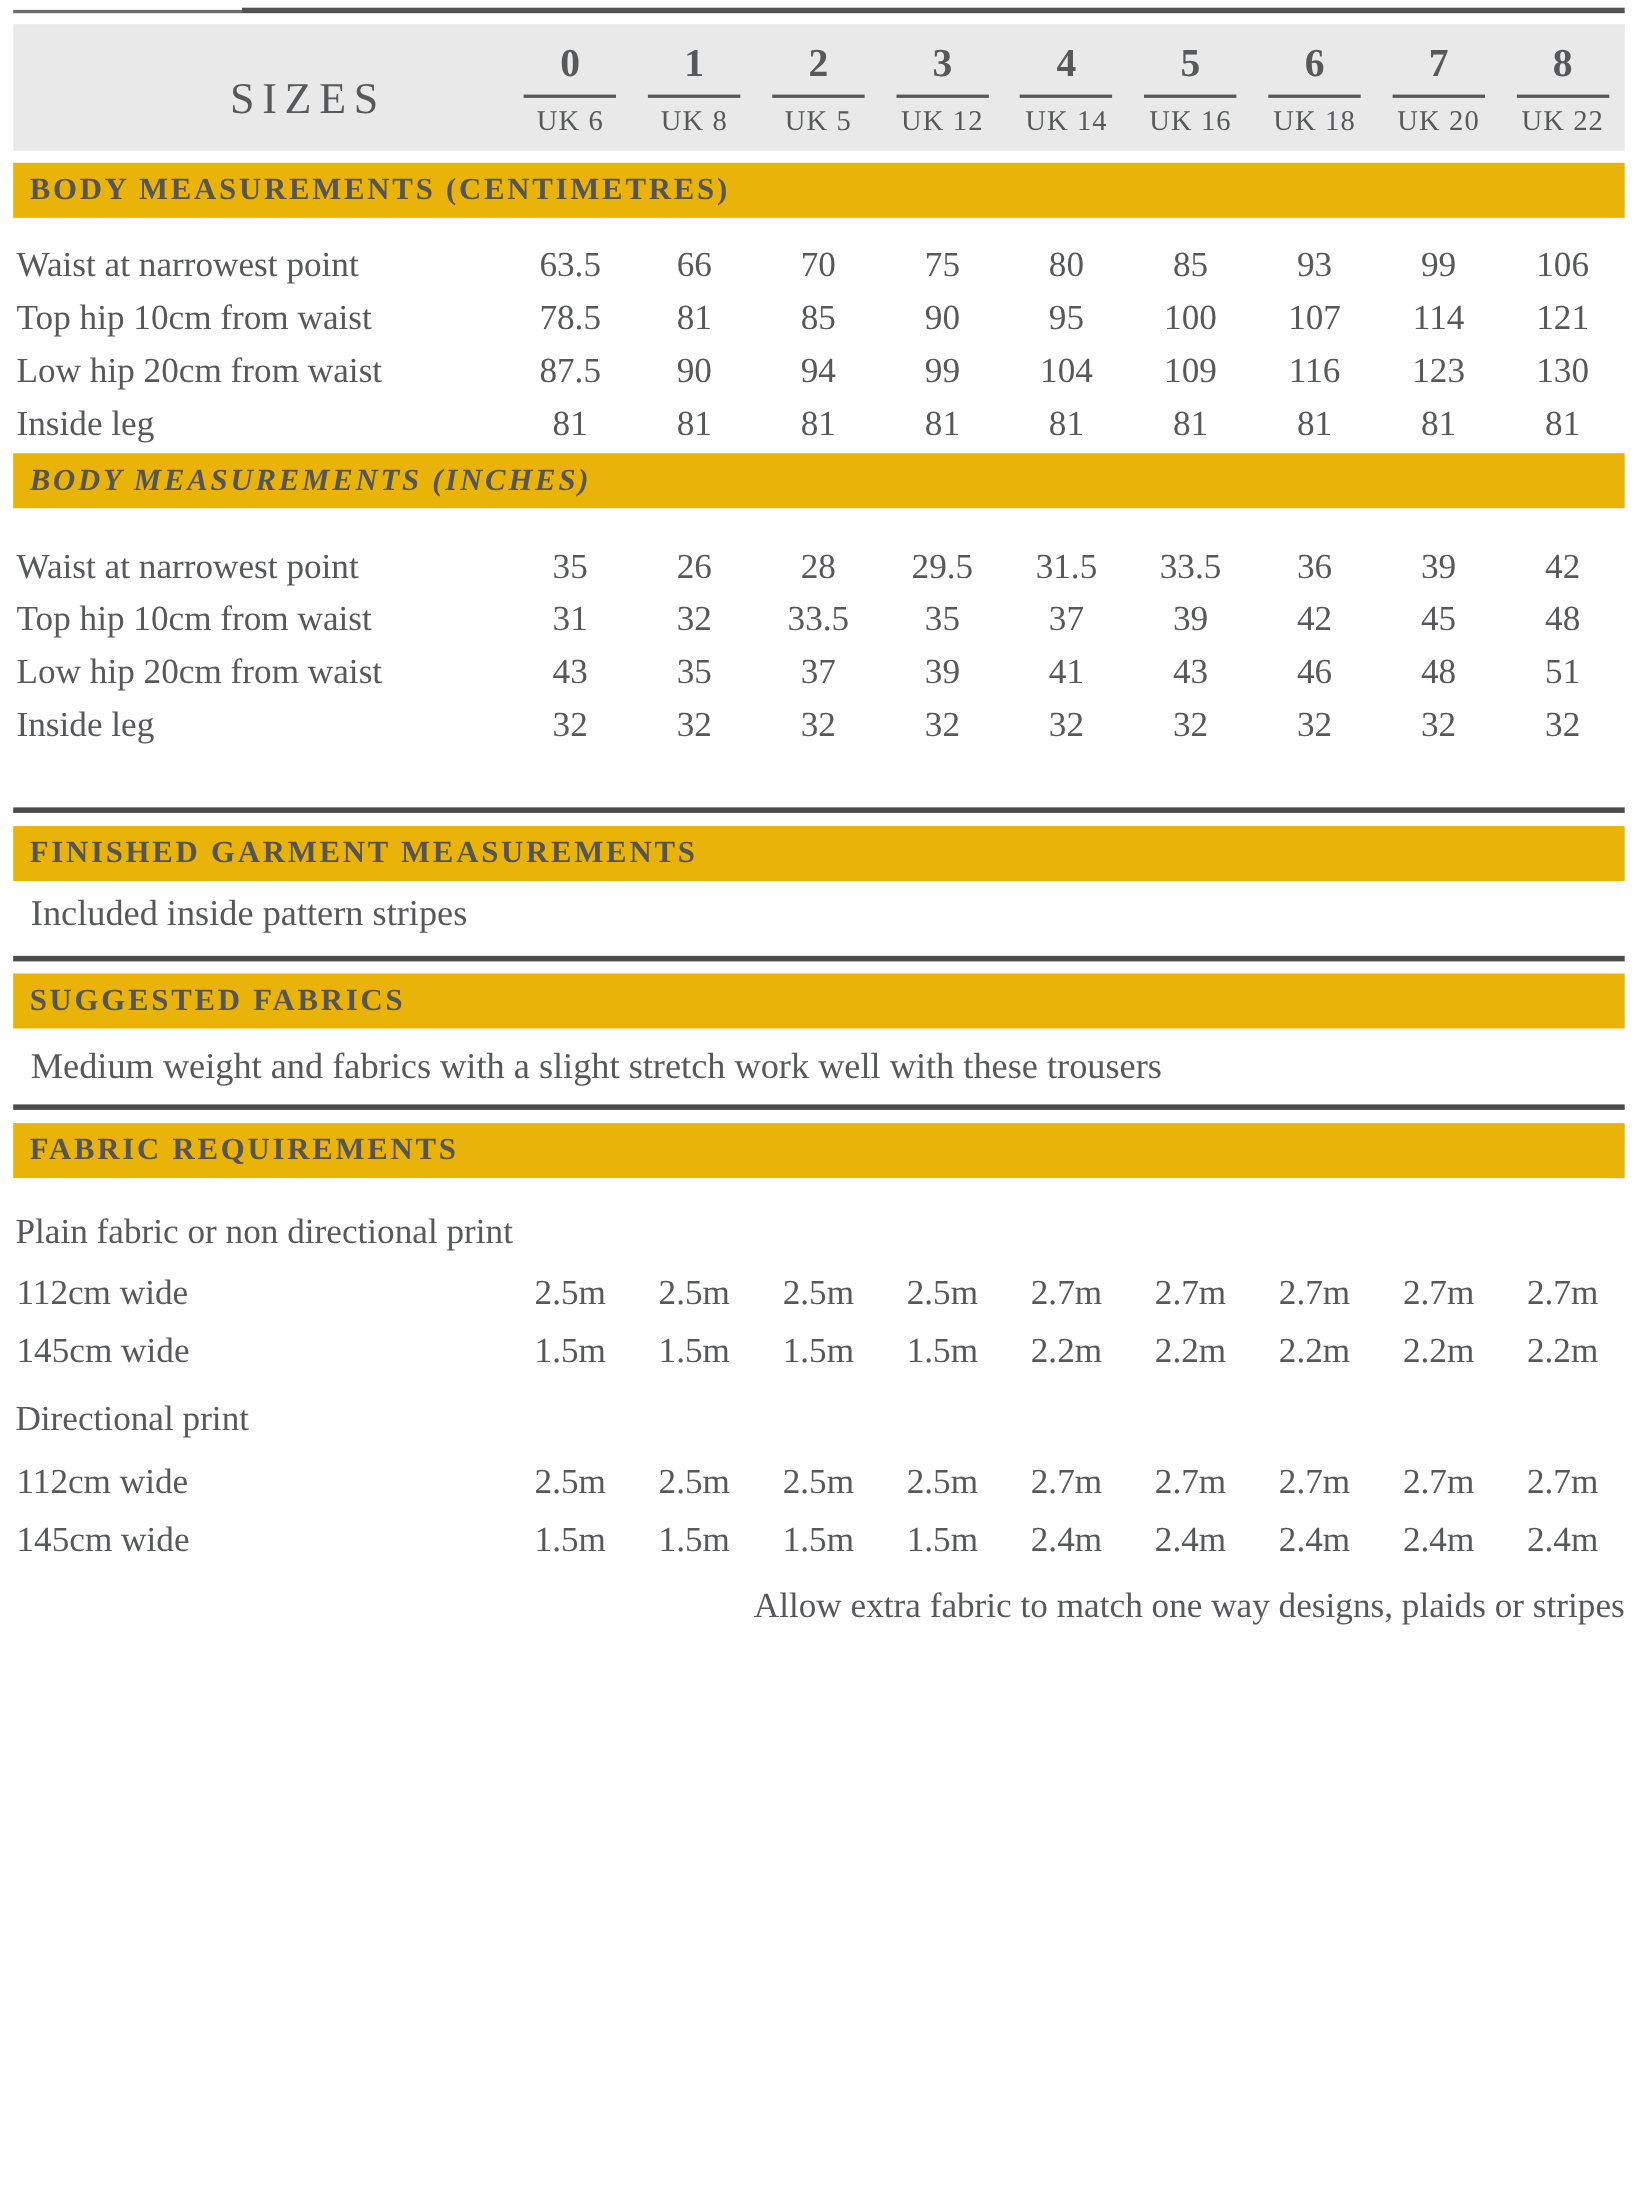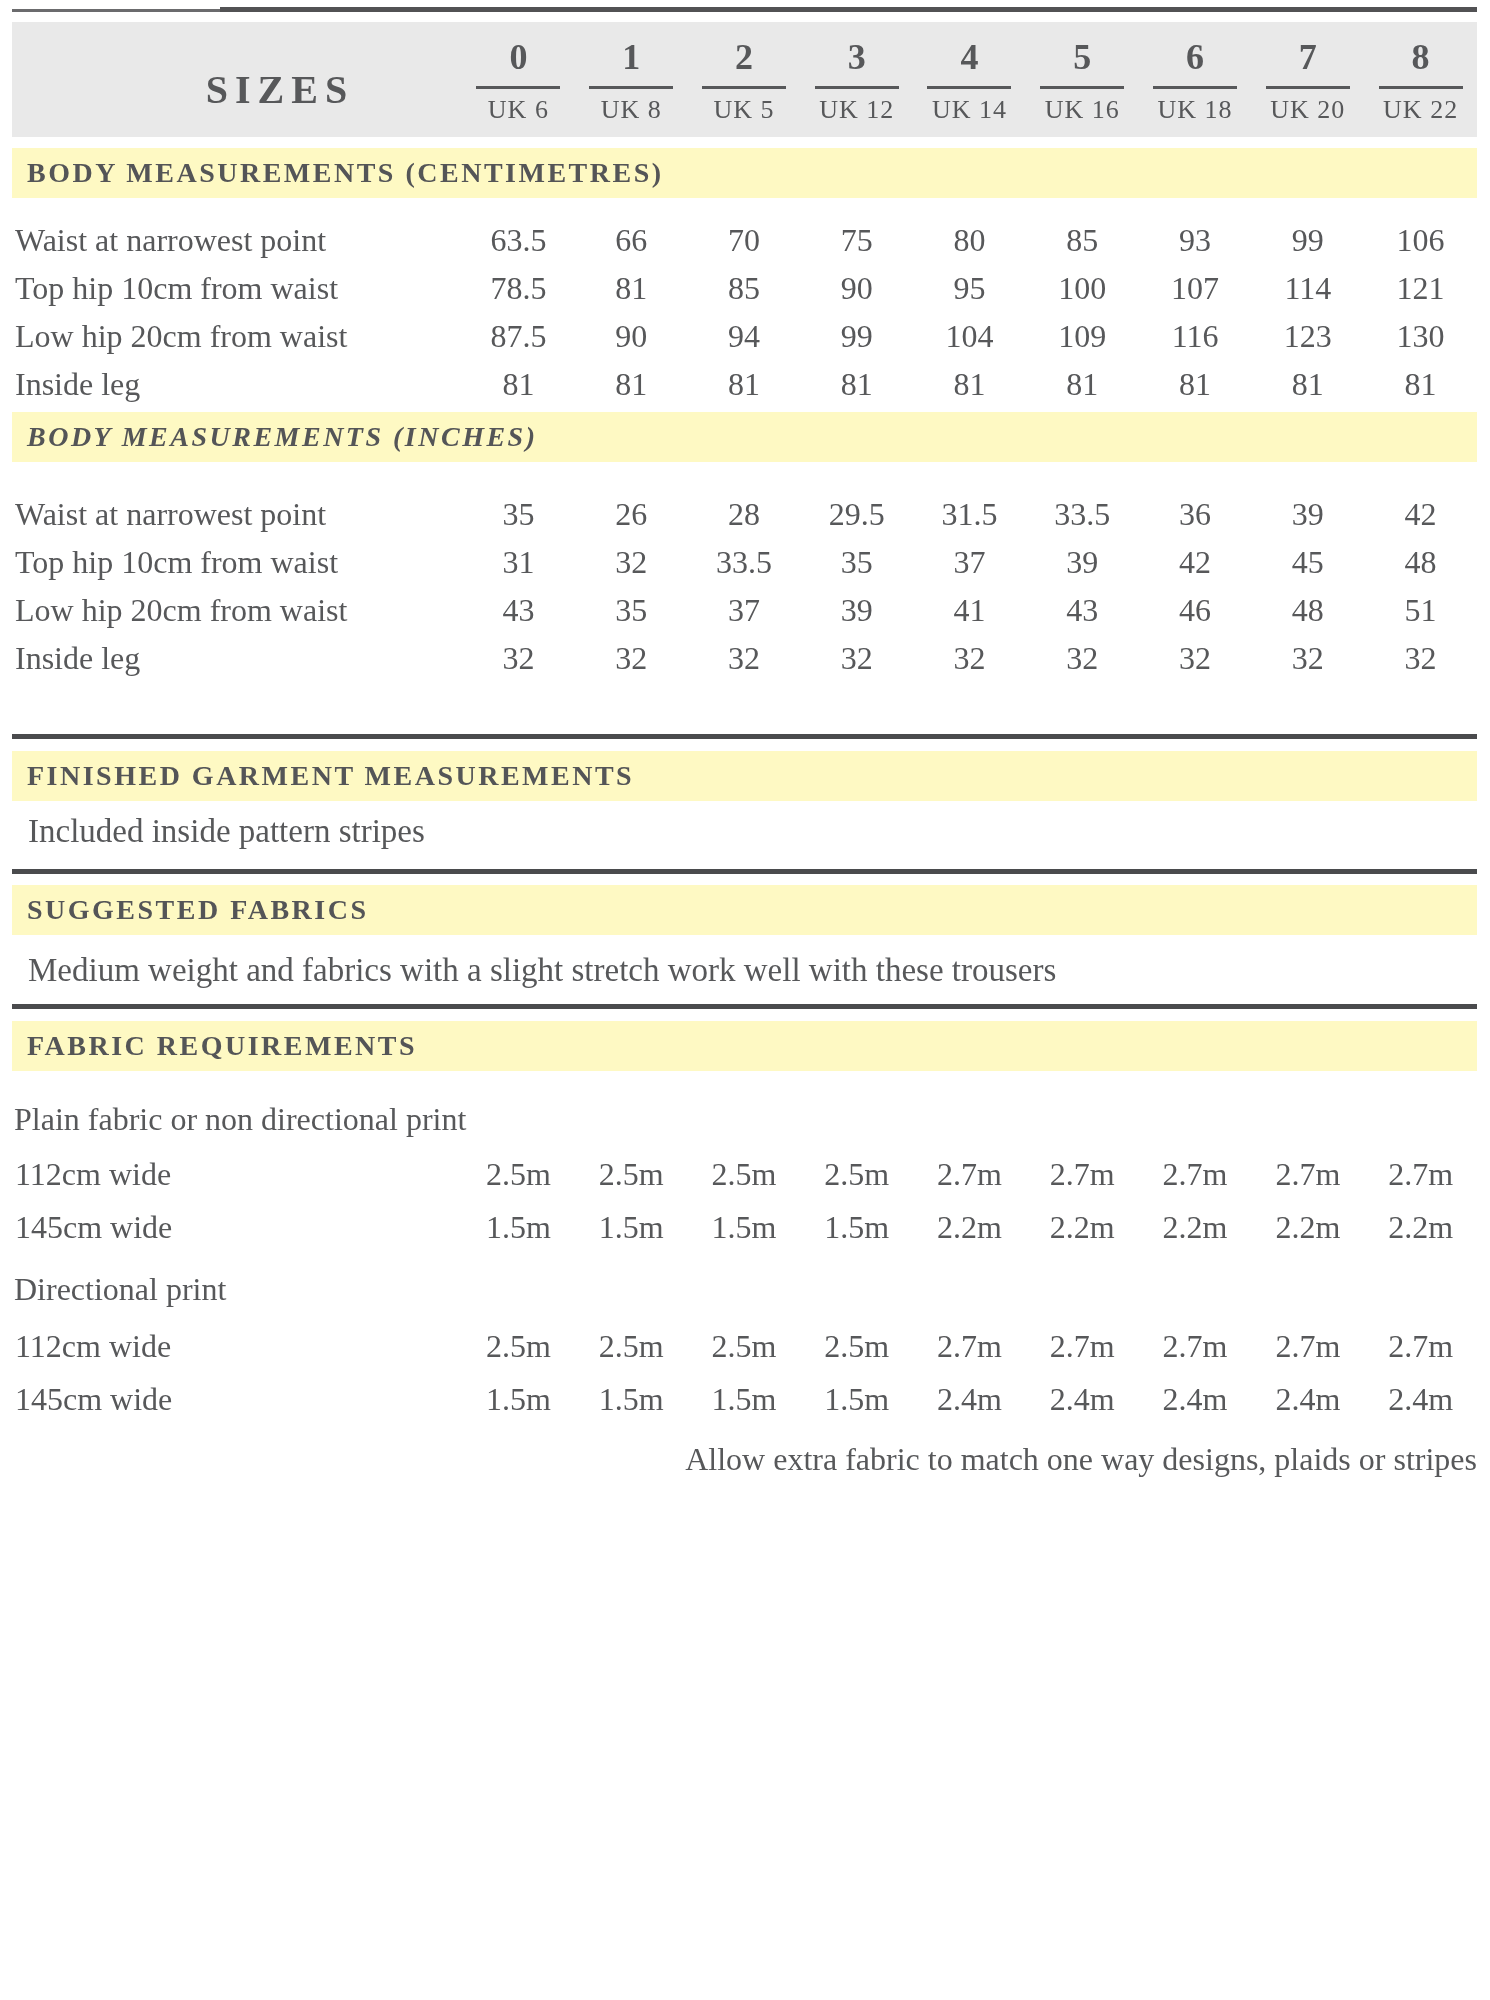--- a/index.html
+++ b/index.html
@@ -13,31 +13,31 @@
   
   .toprule{position:relative;height:6px;margin-top:7px;}
   .toprule .seg-left{position:absolute;left:0;top:2px;width:208px;height:3px;background:#6b6b6d;}
   .toprule .seg-right{position:absolute;left:208px;right:0;top:0;height:5px;background:#525254;}
 
   .grid10{display:grid;grid-template-columns:450px repeat(9,1fr);}
 
   
   .sizes-band{background:#e9e9e9;height:115px;margin-top:9px;align-items:start;}
   .sizes-title{
-    font-size:40px;font-weight:bold;letter-spacing:7px;
+    font-size:40px;font-weight:normal;letter-spacing:7px;
     text-align:center;padding-left:86px;padding-top:48px;line-height:1;
   }
   .size-col{text-align:center;padding-top:17px;}
   .size-num{font-size:36px;font-weight:bold;line-height:1;}
   .size-rule{width:84px;height:3px;background:#57585a;margin:11px auto 8px;}
   .size-uk{font-size:26px;letter-spacing:1px;line-height:1;}
 
   
   .section-head{
-    background:#fef9c3;height:50px;line-height:50px;
+    background:#eab308;height:50px;line-height:50px;
     font-size:28px;font-weight:bold;letter-spacing:2.5px;
     padding-left:15px;color:#545557;
   }
   .head-cm{margin-top:11px;}
   .head-in{margin-top:4px;font-style:italic;}
   .head-finished{margin-top:12px;}
   .head-suggested{margin-top:11px;}
   .head-fabric{margin-top:12px;}
 
   

